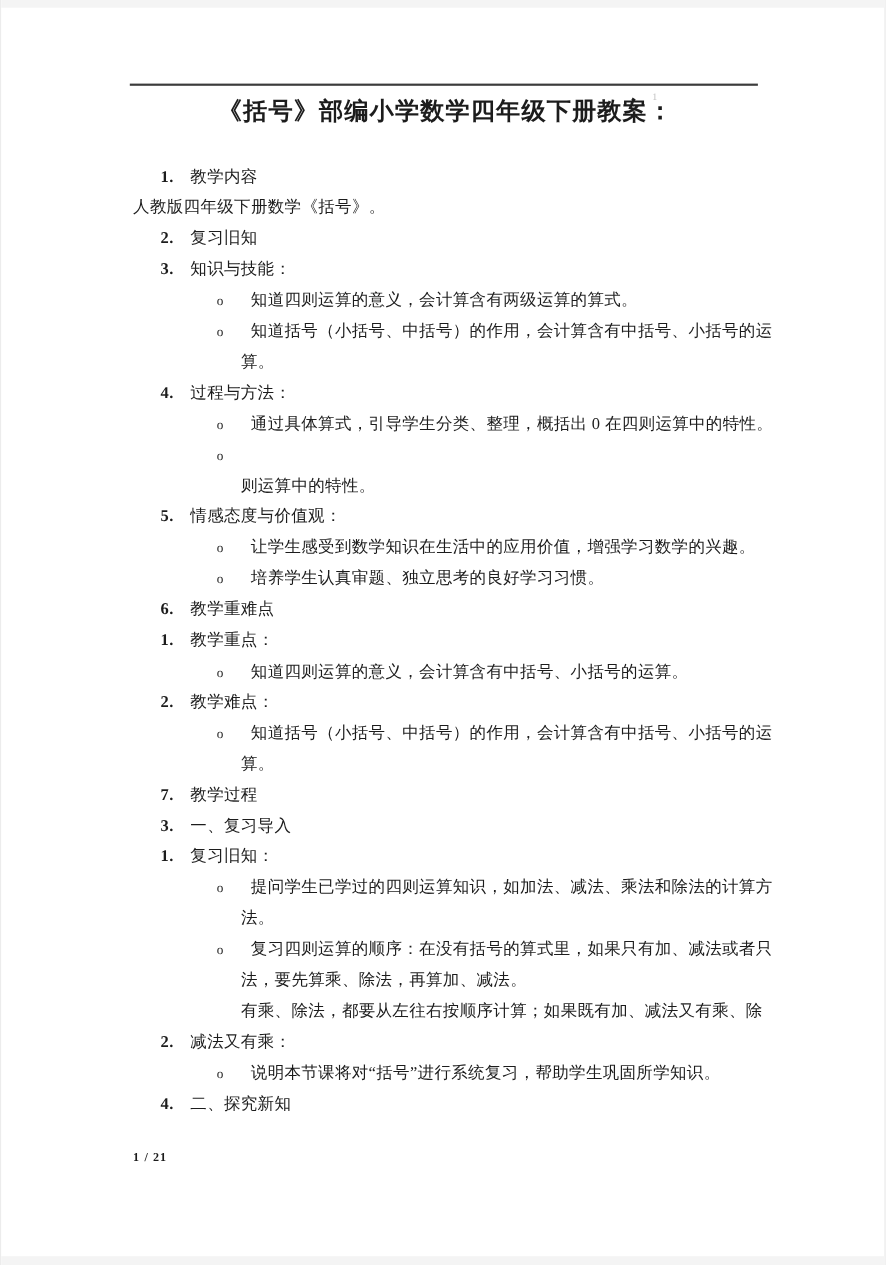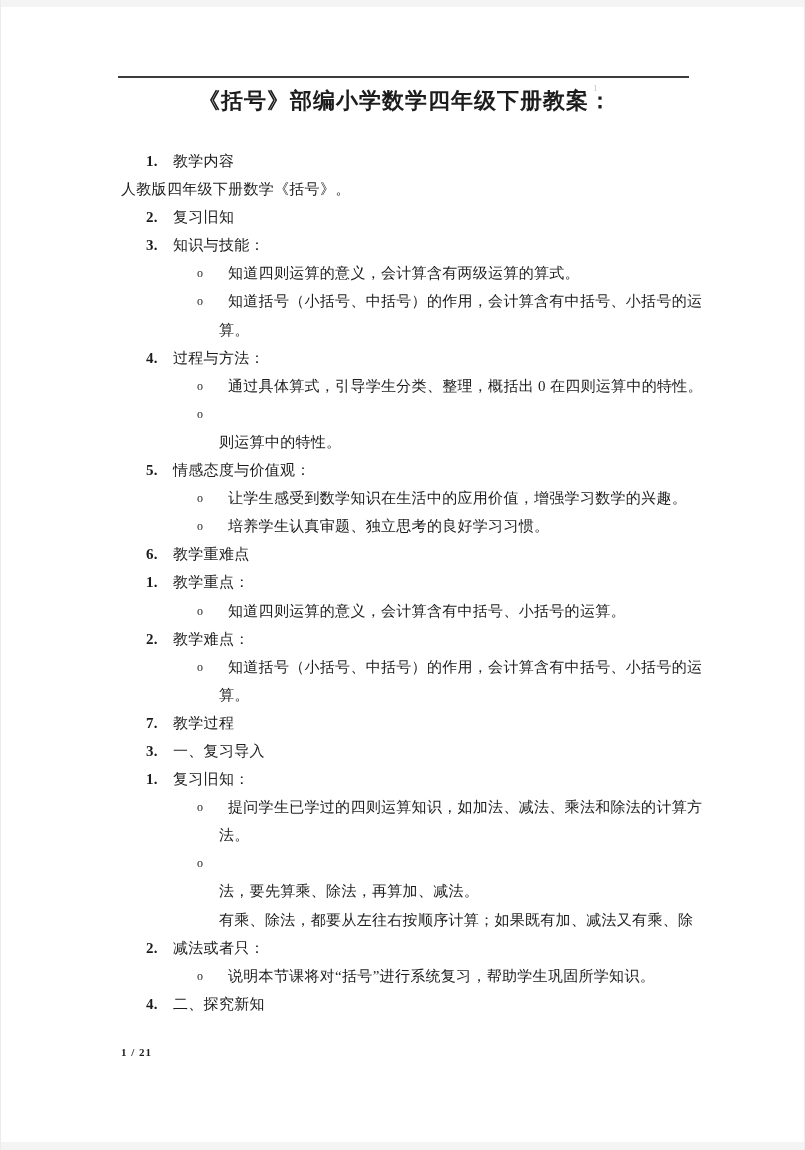--- a/index.html
+++ b/index.html
@@ -130,30 +130,31 @@
       </div>
       <div class="row bullet">
         <span class="bullet-glyph">o</span>
         <span class="btext">提问学生已学过的四则运算知识，如加法、减法、乘法和除法的计算方</span>
       </div>
       <div class="row continuation">
         <span class="cont">法。</span>
       </div>
       <div class="row bullet">
         <span class="bullet-glyph">o</span>
+        <span class="btext">复习四则运算的顺序：在没有括号的算式里，如果只有加、减法或者只</span>
       </div>
       <div class="row continuation">
         <span class="cont">法，要先算乘、除法，再算加、减法。</span>
       </div>
       <div class="row continuation">
         <span class="cont">有乘、除法，都要从左往右按顺序计算；如果既有加、减法又有乘、除</span>
       </div>
       <div class="row numbered">
         <span class="marker">2.</span>
-        <span class="label">减法或者只：</span>
+        <span class="label">减法又有乘：</span>
       </div>
       <div class="row bullet">
         <span class="bullet-glyph">o</span>
         <span class="btext">说明本节课将对“括号”进行系统复习，帮助学生巩固所学知识。</span>
       </div>
       <div class="row numbered">
         <span class="marker">4.</span>
         <span class="label">二、探究新知</span>
       </div>
     </div>

